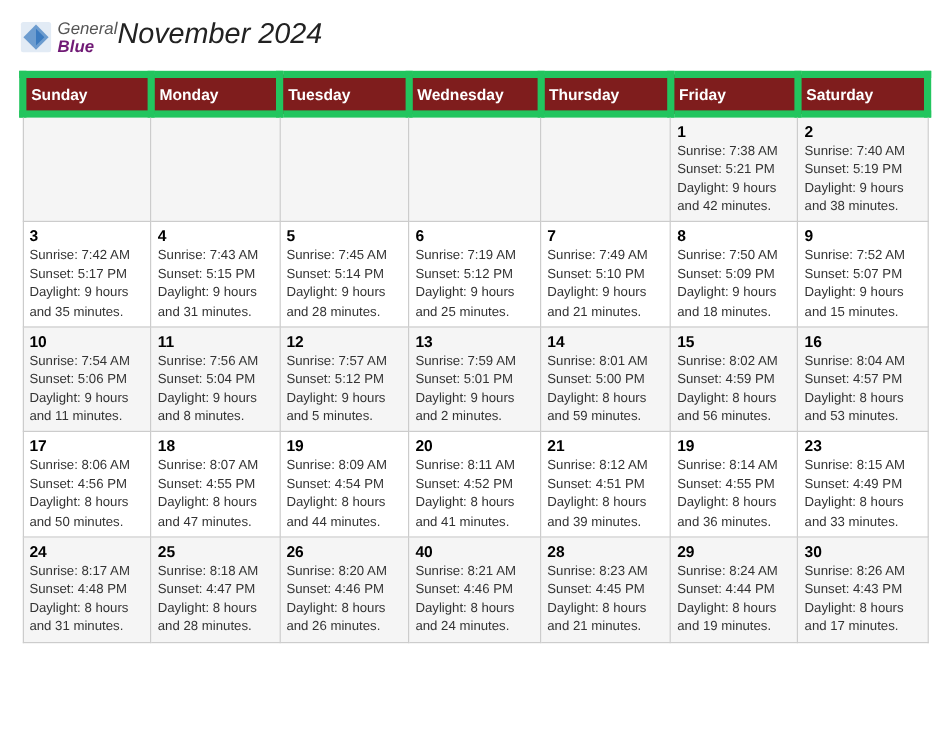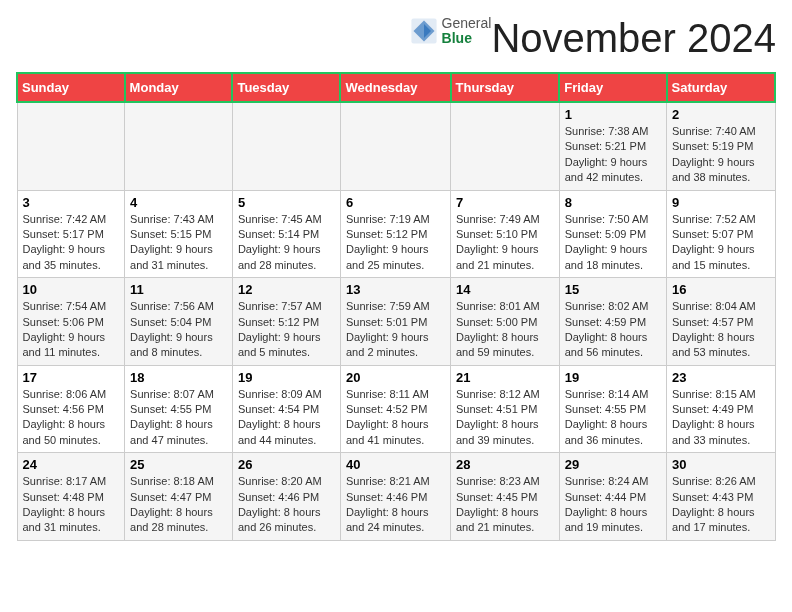--- a/index.html
+++ b/index.html
@@ -5,69 +5,70 @@
     * { box-sizing: border-box; margin: 0; padding: 0; }
     body {
       font-family: Arial, sans-serif;
       background: #fff;
       width: 792px;
       min-height: 612px;
       padding: 16px;
     }
     .header {
       display: flex;
-      justify-content: flex-end;
+      justify-content: flex-start;
       align-items: flex-start;
       margin-bottom: 12px;
+      font-style: italic;
     }
     .logo {
       display: flex;
       align-items: center;
       gap: 4px;
     }
     .logo-text {
       display: flex;
       flex-direction: column;
       font-size: 14px;
       line-height: 1.1;
       color: #333;
     }
     .logo-text span:first-child { color: #555; font-weight: normal; }
-    .logo-text span:last-child { color: #15803d; font-weight: bold; }
+    .logo-text span:last-child { color: #701a75; font-weight: bold; }
     .logo-icon {
       width: 28px;
       height: 28px;
     }
     .title-block {
       text-align: right;
     }
     .title-block h1 {
-      font-size: 40px;
+      font-size: 24px;
       font-weight: normal;
       color: #222;
       line-height: 1.1;
     }
     .title-block h2 {
       font-size: 16px;
       font-weight: normal;
       color: #555;
     }
     table {
       width: 100%;
       border-collapse: collapse;
       font-size: 11px;
     }
     thead tr th {
-      background-color: #ef4444;
+      background-color: #7f1d1d;
       color: #fff;
       padding: 6px 4px;
       text-align: left;
       font-size: 13px;
       font-weight: bold;
-      border: 2px solid #22c55e;
+      border: 6px solid #22c55e;
     }
     tbody tr td {
       border: 1px solid #ccc;
       padding: 4px 5px;
       vertical-align: top;
       width: 113px;
       min-height: 70px;
     }
     tbody tr:nth-child(odd) td {
       background-color: #f5f5f5;

